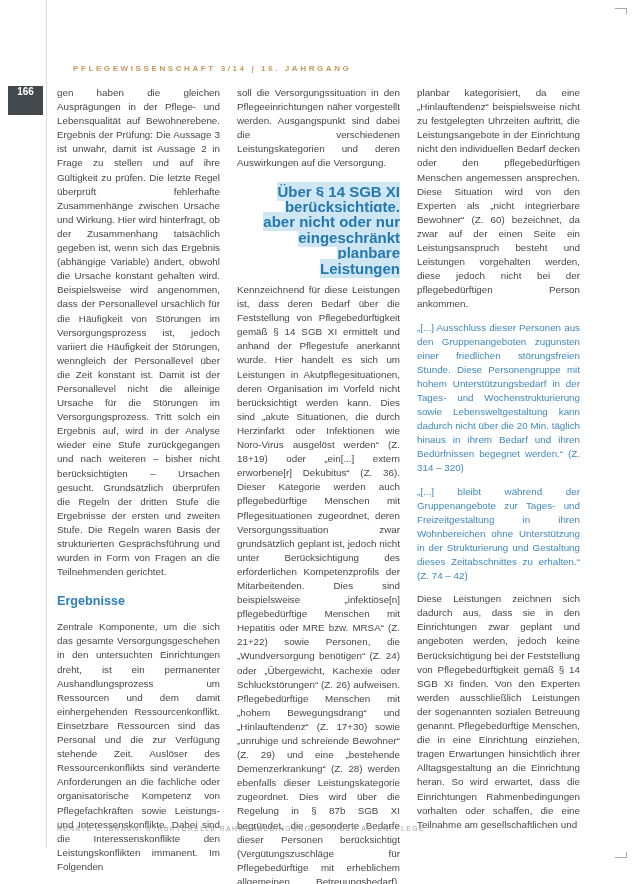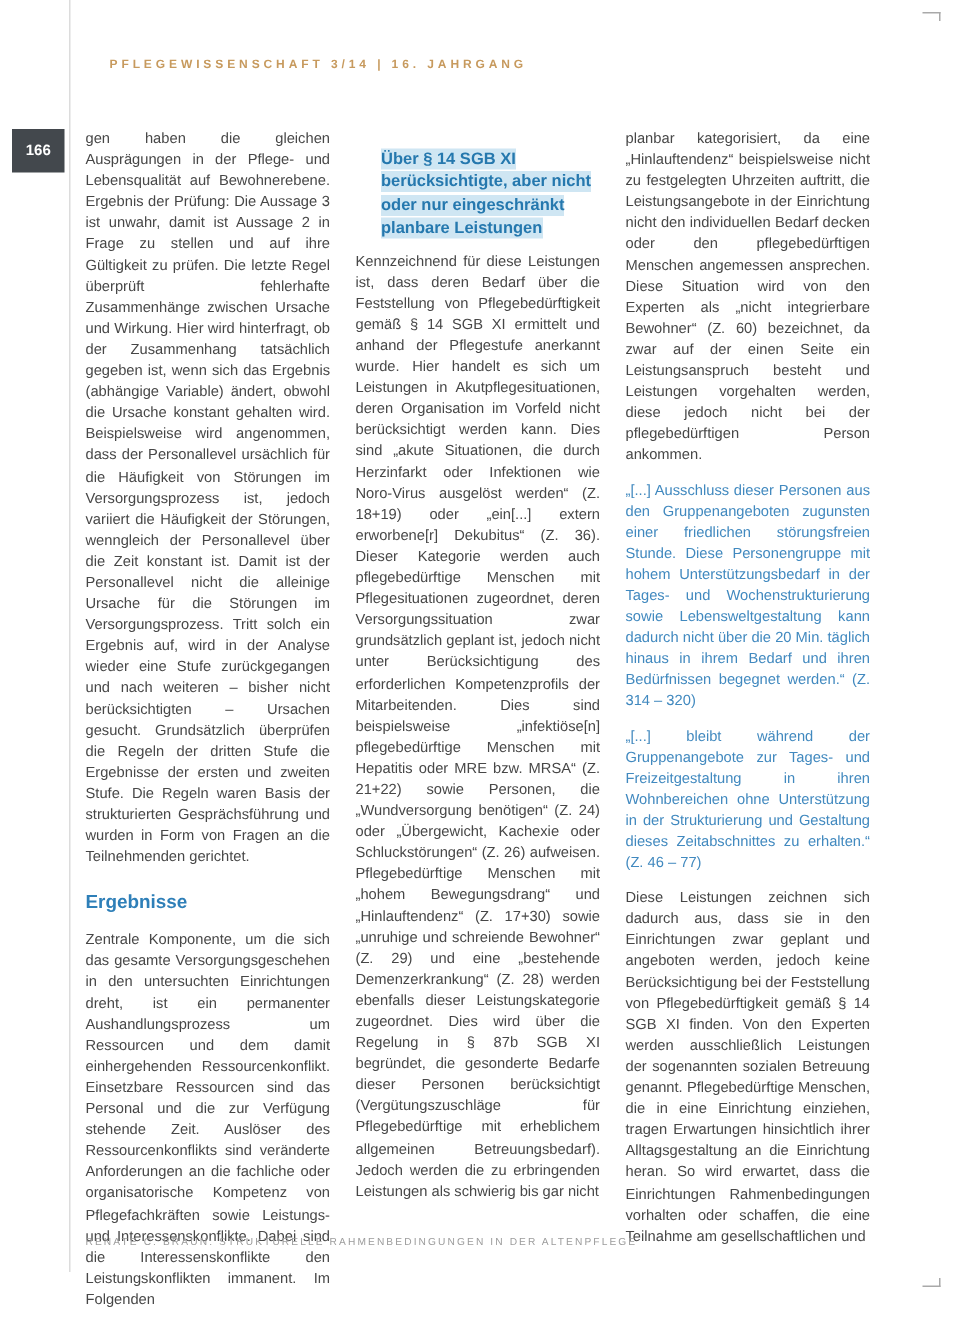--- a/index.html
+++ b/index.html
@@ -5,46 +5,46 @@
   html, body { margin:0; padding:0; }
   body {
     width:637px; height:884px; background:#ffffff; position:relative;
     font-family:"Liberation Sans", sans-serif; overflow:hidden;
   }
   .rule-left { position:absolute; left:46px; top:0; width:1px; height:848px; background:#dcdcdc; }
   .crop { position:absolute; width:11px; height:5px; }
   .crop-tr { right:10px; top:8px; border-top:1px solid #a9a9a9; border-right:1px solid #a9a9a9; }
   .crop-br { right:10px; top:852px; border-bottom:1px solid #a9a9a9; border-right:1px solid #a9a9a9; }
   .running-header {
-    position:absolute; left:73px; top:38px;
+    position:absolute; left:73px; top:64px;
     color:#c79a5e; font-size:8px; font-weight:bold;
     letter-spacing:2.6px; text-transform:uppercase; white-space:nowrap;
   }
   .page-badge {
     position:absolute; left:8px; top:86px; width:35px; height:29px;
     background:#43484d; color:#ffffff; font-size:10px; font-weight:bold;
-    display:flex; align-items:center; justify-content:center;
+    display:flex; justify-content:center;
   }
   .content {
     position:absolute; left:57px; top:86px; width:524px;
     display:flex; gap:17px;
   }
   .col {
     width:163px; flex:0 0 163px;
     font-size:9.8px; line-height:14.1px; color:#474747;
     text-align:justify; hyphens:auto; -webkit-hyphens:auto; overflow-wrap:break-word;
   }
   .col p { margin:0 0 9px 0; }
   .section-heading {
     color:#2e7fb8; font-size:12.6px; font-weight:bold;
     margin:15px 0 11px 0; line-height:15px; text-align:left;
   }
   .sub-heading {
-    font-size:11px; font-weight:bold; line-height:15.4px;
-    margin:13px 0 7px 17px; text-align:left; color:#2578ae;
+    font-size:15px; font-weight:bold; line-height:15.4px;
+    margin:13px 0 7px 17px; text-align:right; color:#2578ae;
   }
   .sub-heading .hl {
     background:#cfe6f3; padding:1px 0;
     box-decoration-break:clone; -webkit-box-decoration-break:clone;
   }
   .quote {
     color:#4189bf; margin:0 0 10px 0;
   }
   .page-footer {
     position:absolute; left:57px; top:825px;
@@ -67,28 +67,29 @@
 
 <div class="content">
 
   <div class="col">
     <p>gen haben die gleichen Ausprägungen in der Pflege- und Lebensqualität auf Bewohnerebene. Ergebnis der Prüfung: Die Aussage 3 ist unwahr, damit ist Aussage 2 in Frage zu stellen und auf ihre Gültigkeit zu prüfen. Die letzte Regel überprüft fehlerhafte Zusammenhänge zwischen Ursache und Wirkung. Hier wird hinterfragt, ob der Zusammenhang tatsächlich gegeben ist, wenn sich das Ergebnis (abhängige Variable) ändert, obwohl die Ursache konstant gehalten wird. Beispielsweise wird angenommen, dass der Personallevel ursächlich für die Häufigkeit von Störungen im Versorgungsprozess ist, jedoch variiert die Häufigkeit der Störungen, wenngleich der Personallevel über die Zeit konstant ist. Damit ist der Personallevel nicht die alleinige Ursache für die Störungen im Versorgungsprozess. Tritt solch ein Ergebnis auf, wird in der Analyse wieder eine Stufe zurückgegangen und nach weiteren – bisher nicht berücksichtigten – Ursachen gesucht. Grundsätzlich überprüfen die Regeln der dritten Stufe die Ergebnisse der ersten und zweiten Stufe. Die Regeln waren Basis der strukturierten Gesprächsführung und wurden in Form von Fragen an die Teilnehmenden gerichtet.</p>
     <div class="section-heading">Ergebnisse</div>
     <p>Zentrale Komponente, um die sich das gesamte Versorgungsgeschehen in den untersuchten Einrichtungen dreht, ist ein permanenter Aushandlungsprozess um Ressourcen und dem damit einhergehenden Ressourcenkonflikt. Einsetzbare Ressourcen sind das Personal und die zur Verfügung stehende Zeit. Auslöser des Ressourcenkonflikts sind veränderte Anforderungen an die fachliche oder organisatorische Kompetenz von Pflegefachkräften sowie Leistungs- und Interessenskonflikte. Dabei sind die Interessenskonflikte den Leistungskonflikten immanent. Im Folgenden</p>
   </div>
 
   <div class="col">
+    <p>soll die Versorgungssituation in den Pflegeeinrichtungen näher vorgestellt werden. Ausgangspunkt sind dabei die verschiedenen Leistungskategorien und deren Auswirkungen auf die Versorgung.</p>
     <div class="sub-heading">
       <span class="hl">Über § 14 SGB XI berücksichtigte, aber nicht oder nur eingeschränkt planbare Leistungen</span>
     </div>
     <p>Kennzeichnend für diese Leistungen ist, dass deren Bedarf über die Feststellung von Pflegebedürftigkeit gemäß § 14 SGB XI ermittelt und anhand der Pflegestufe anerkannt wurde. Hier handelt es sich um Leistungen in Akutpflegesituationen, deren Organisation im Vorfeld nicht berücksichtigt werden kann. Dies sind „akute Situationen, die durch Herzinfarkt oder Infektionen wie Noro-Virus ausgelöst werden“ (Z. 18+19) oder „ein[...] extern erworbene[r] Dekubitus“ (Z. 36). Dieser Kategorie werden auch pflegebedürftige Menschen mit Pflegesituationen zugeordnet, deren Versorgungssituation zwar grundsätzlich geplant ist, jedoch nicht unter Berücksichtigung des erforderlichen Kompetenzprofils der Mitarbeitenden. Dies sind beispielsweise „infektiöse[n] pflegebedürftige Menschen mit Hepatitis oder MRE bzw. MRSA“ (Z. 21+22) sowie Personen, die „Wundversorgung benötigen“ (Z. 24) oder „Übergewicht, Kachexie oder Schluckstörungen“ (Z. 26) aufweisen. Pflegebedürftige Menschen mit „hohem Bewegungsdrang“ und „Hinlauftendenz“ (Z. 17+30) sowie „unruhige und schreiende Bewohner“ (Z. 29) und eine „bestehende Demenzerkrankung“ (Z. 28) werden ebenfalls dieser Leistungskategorie zugeordnet. Dies wird über die Regelung in § 87b SGB XI begründet, die gesonderte Bedarfe dieser Personen berücksichtigt (Vergütungszuschläge für Pflegebedürftige mit erheblichem allgemeinen Betreuungsbedarf). Jedoch werden die zu erbringenden Leistungen als schwierig bis gar nicht</p>
   </div>
 
   <div class="col">
     <p>planbar kategorisiert, da eine „Hinlauftendenz“ beispielsweise nicht zu festgelegten Uhrzeiten auftritt, die Leistungsangebote in der Einrichtung nicht den individuellen Bedarf decken oder den pflegebedürftigen Menschen angemessen ansprechen. Diese Situation wird von den Experten als „nicht integrierbare Bewohner“ (Z. 60) bezeichnet, da zwar auf der einen Seite ein Leistungsanspruch besteht und Leistungen vorgehalten werden, diese jedoch nicht bei der pflegebedürftigen Person ankommen.</p>
     <p class="quote">„[...] Ausschluss dieser Personen aus den Gruppenangeboten zugunsten einer friedlichen störungsfreien Stunde. Diese Personengruppe mit hohem Unterstützungsbedarf in der Tages- und Wochenstrukturierung sowie Lebensweltgestaltung kann dadurch nicht über die 20 Min. täglich hinaus in ihrem Bedarf und ihren Bedürfnissen begegnet werden.“ (Z. 314 – 320)</p>
-    <p class="quote">„[...] bleibt während der Gruppenangebote zur Tages- und Freizeitgestaltung in ihren Wohnbereichen ohne Unterstützung in der Strukturierung und Gestaltung dieses Zeitabschnittes zu erhalten.“ (Z. 46 – 77)</p>
+    <p class="quote">„[...] bleibt während der Gruppenangebote zur Tages- und Freizeitgestaltung in ihren Wohnbereichen ohne Unterstützung in der Strukturierung und Gestaltung dieses Zeitabschnittes zu erhalten.“ (Z. 74 – 42)</p>
     <p>Diese Leistungen zeichnen sich dadurch aus, dass sie in den Einrichtungen zwar geplant und angeboten werden, jedoch keine Berücksichtigung bei der Feststellung von Pflegebedürftigkeit gemäß § 14 SGB XI finden. Von den Experten werden ausschließlich Leistungen der sogenannten sozialen Betreuung genannt. Pflegebedürftige Menschen, die in eine Einrichtung einziehen, tragen Erwartungen hinsichtlich ihrer Alltagsgestaltung an die Einrichtung heran. So wird erwartet, dass die Einrichtungen Rahmenbedingungen vorhalten oder schaffen, die eine Teilnahme am gesellschaftlichen und</p>
   </div>
 
 </div>
 
 <div class="page-footer">Renate C. Braun: Strukturelle Rahmenbedingungen in der Altenpflege</div>
 
 </body></html>

